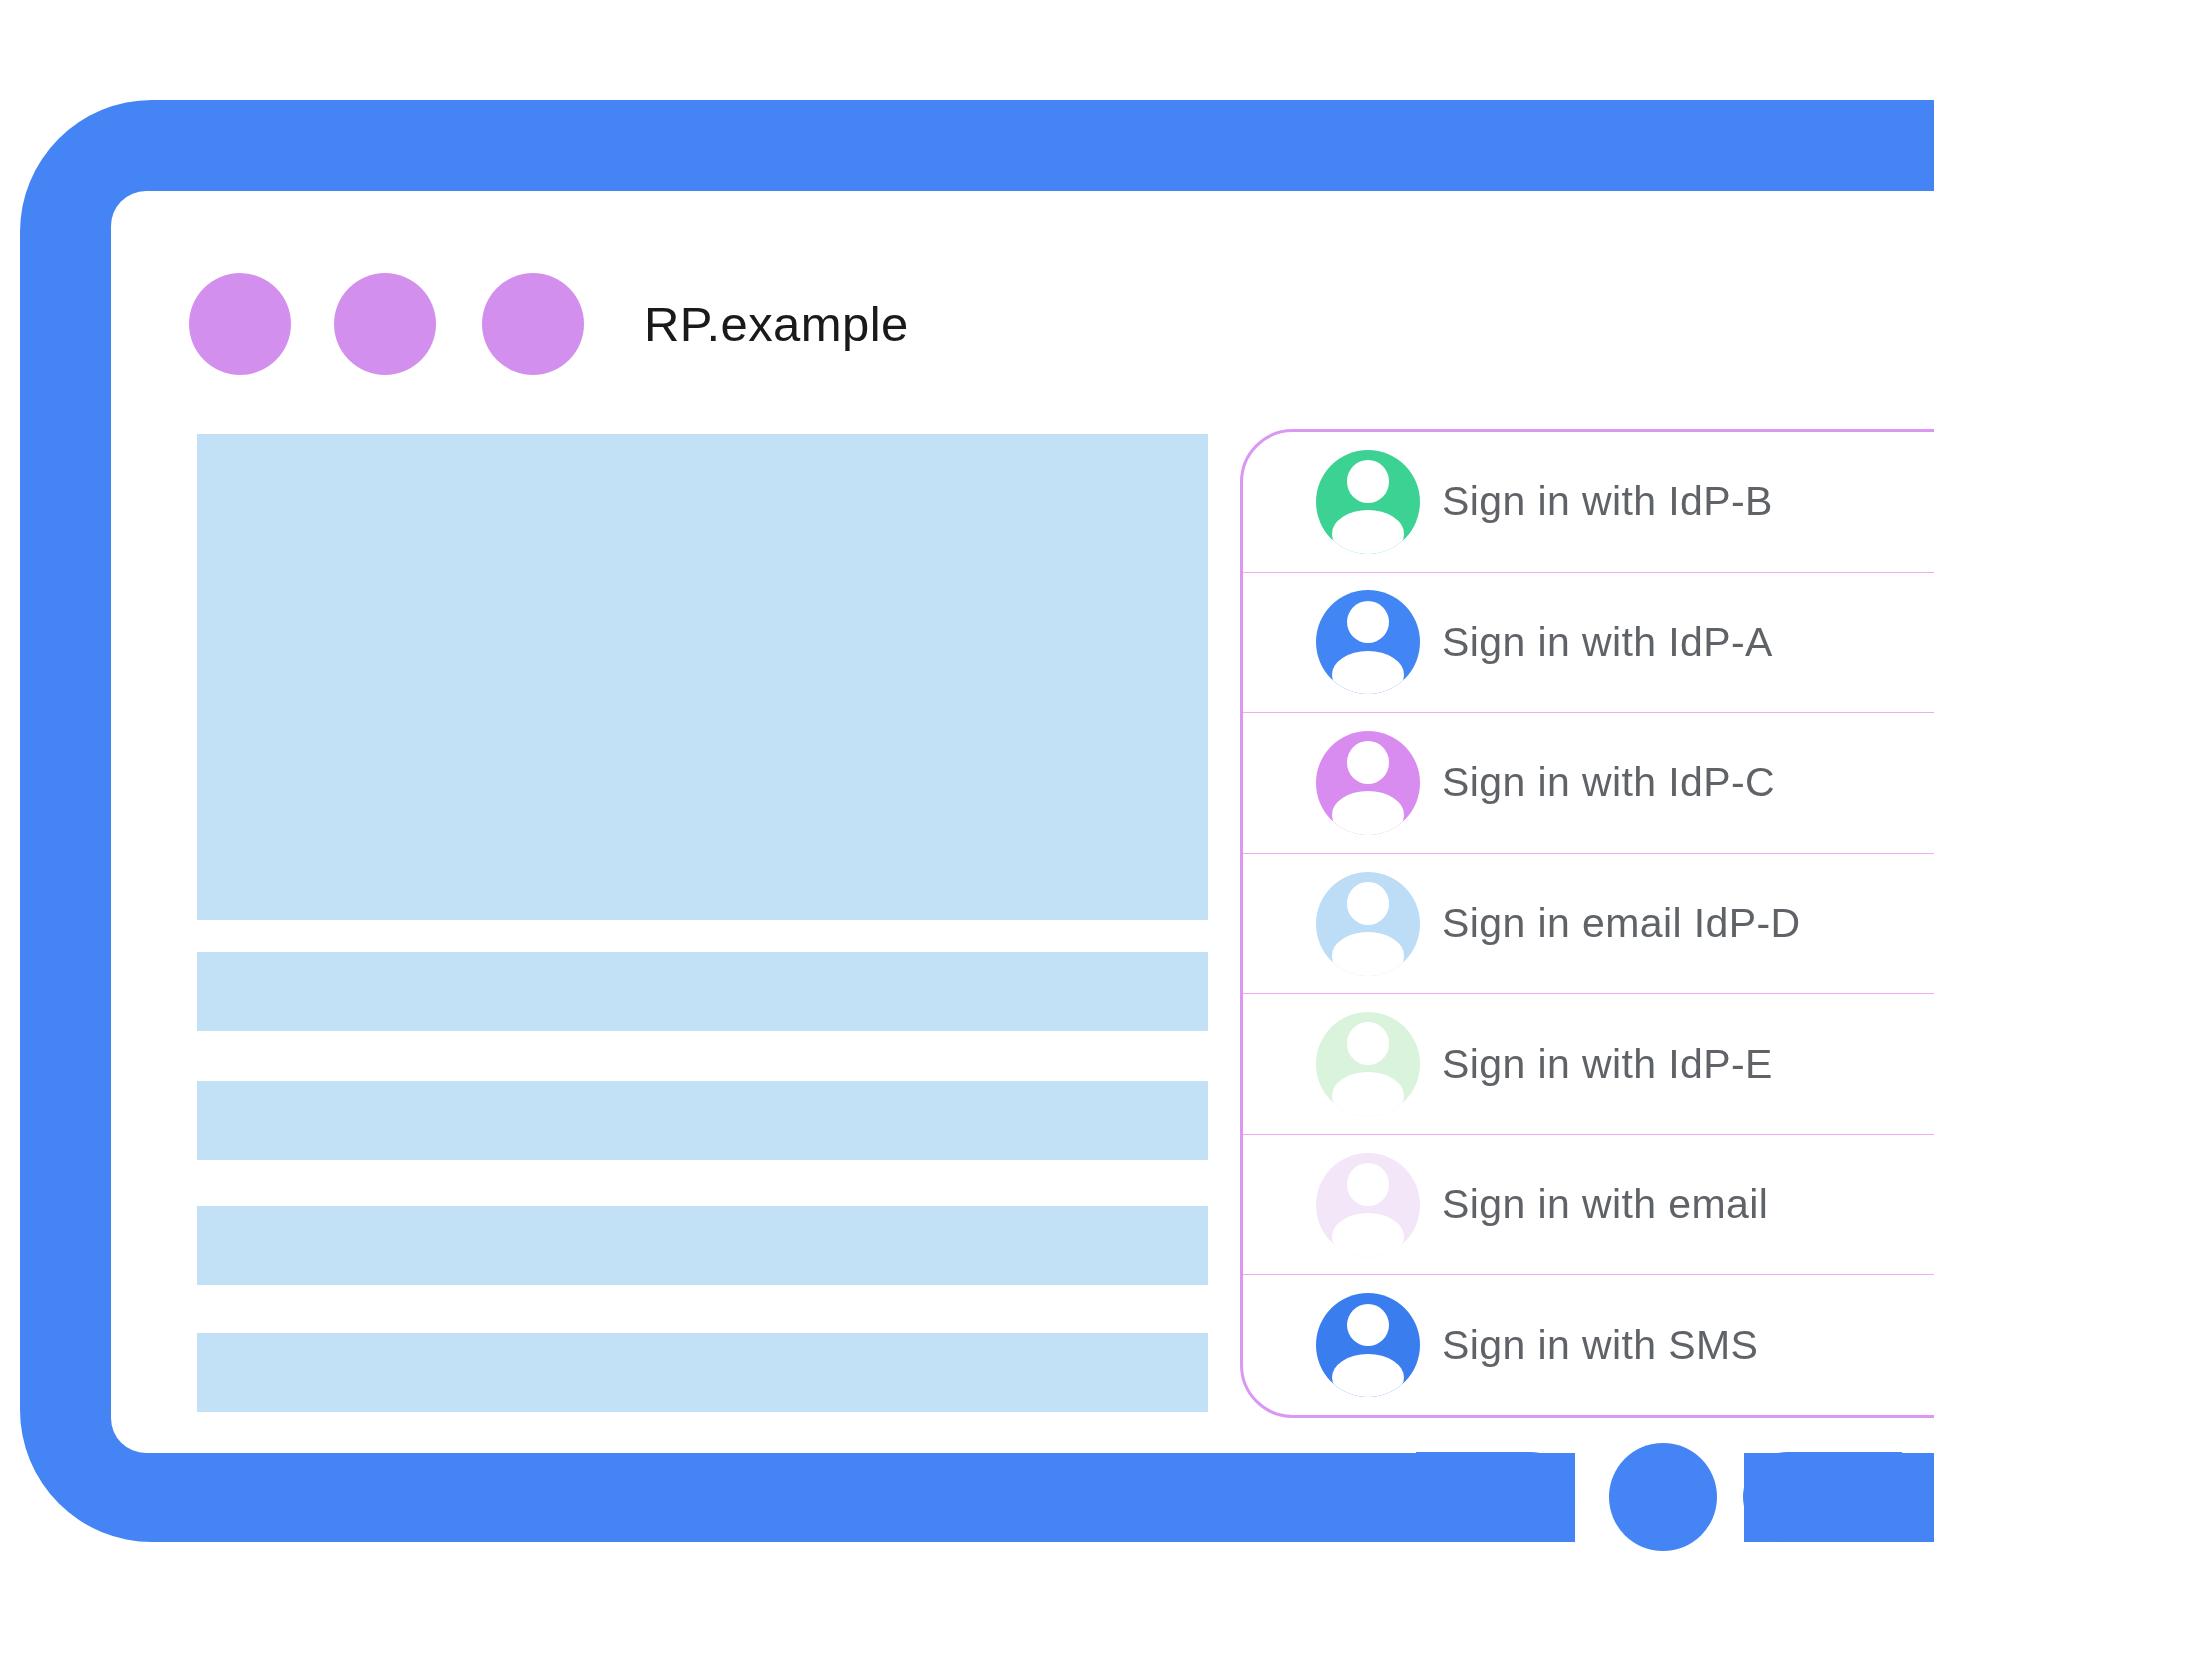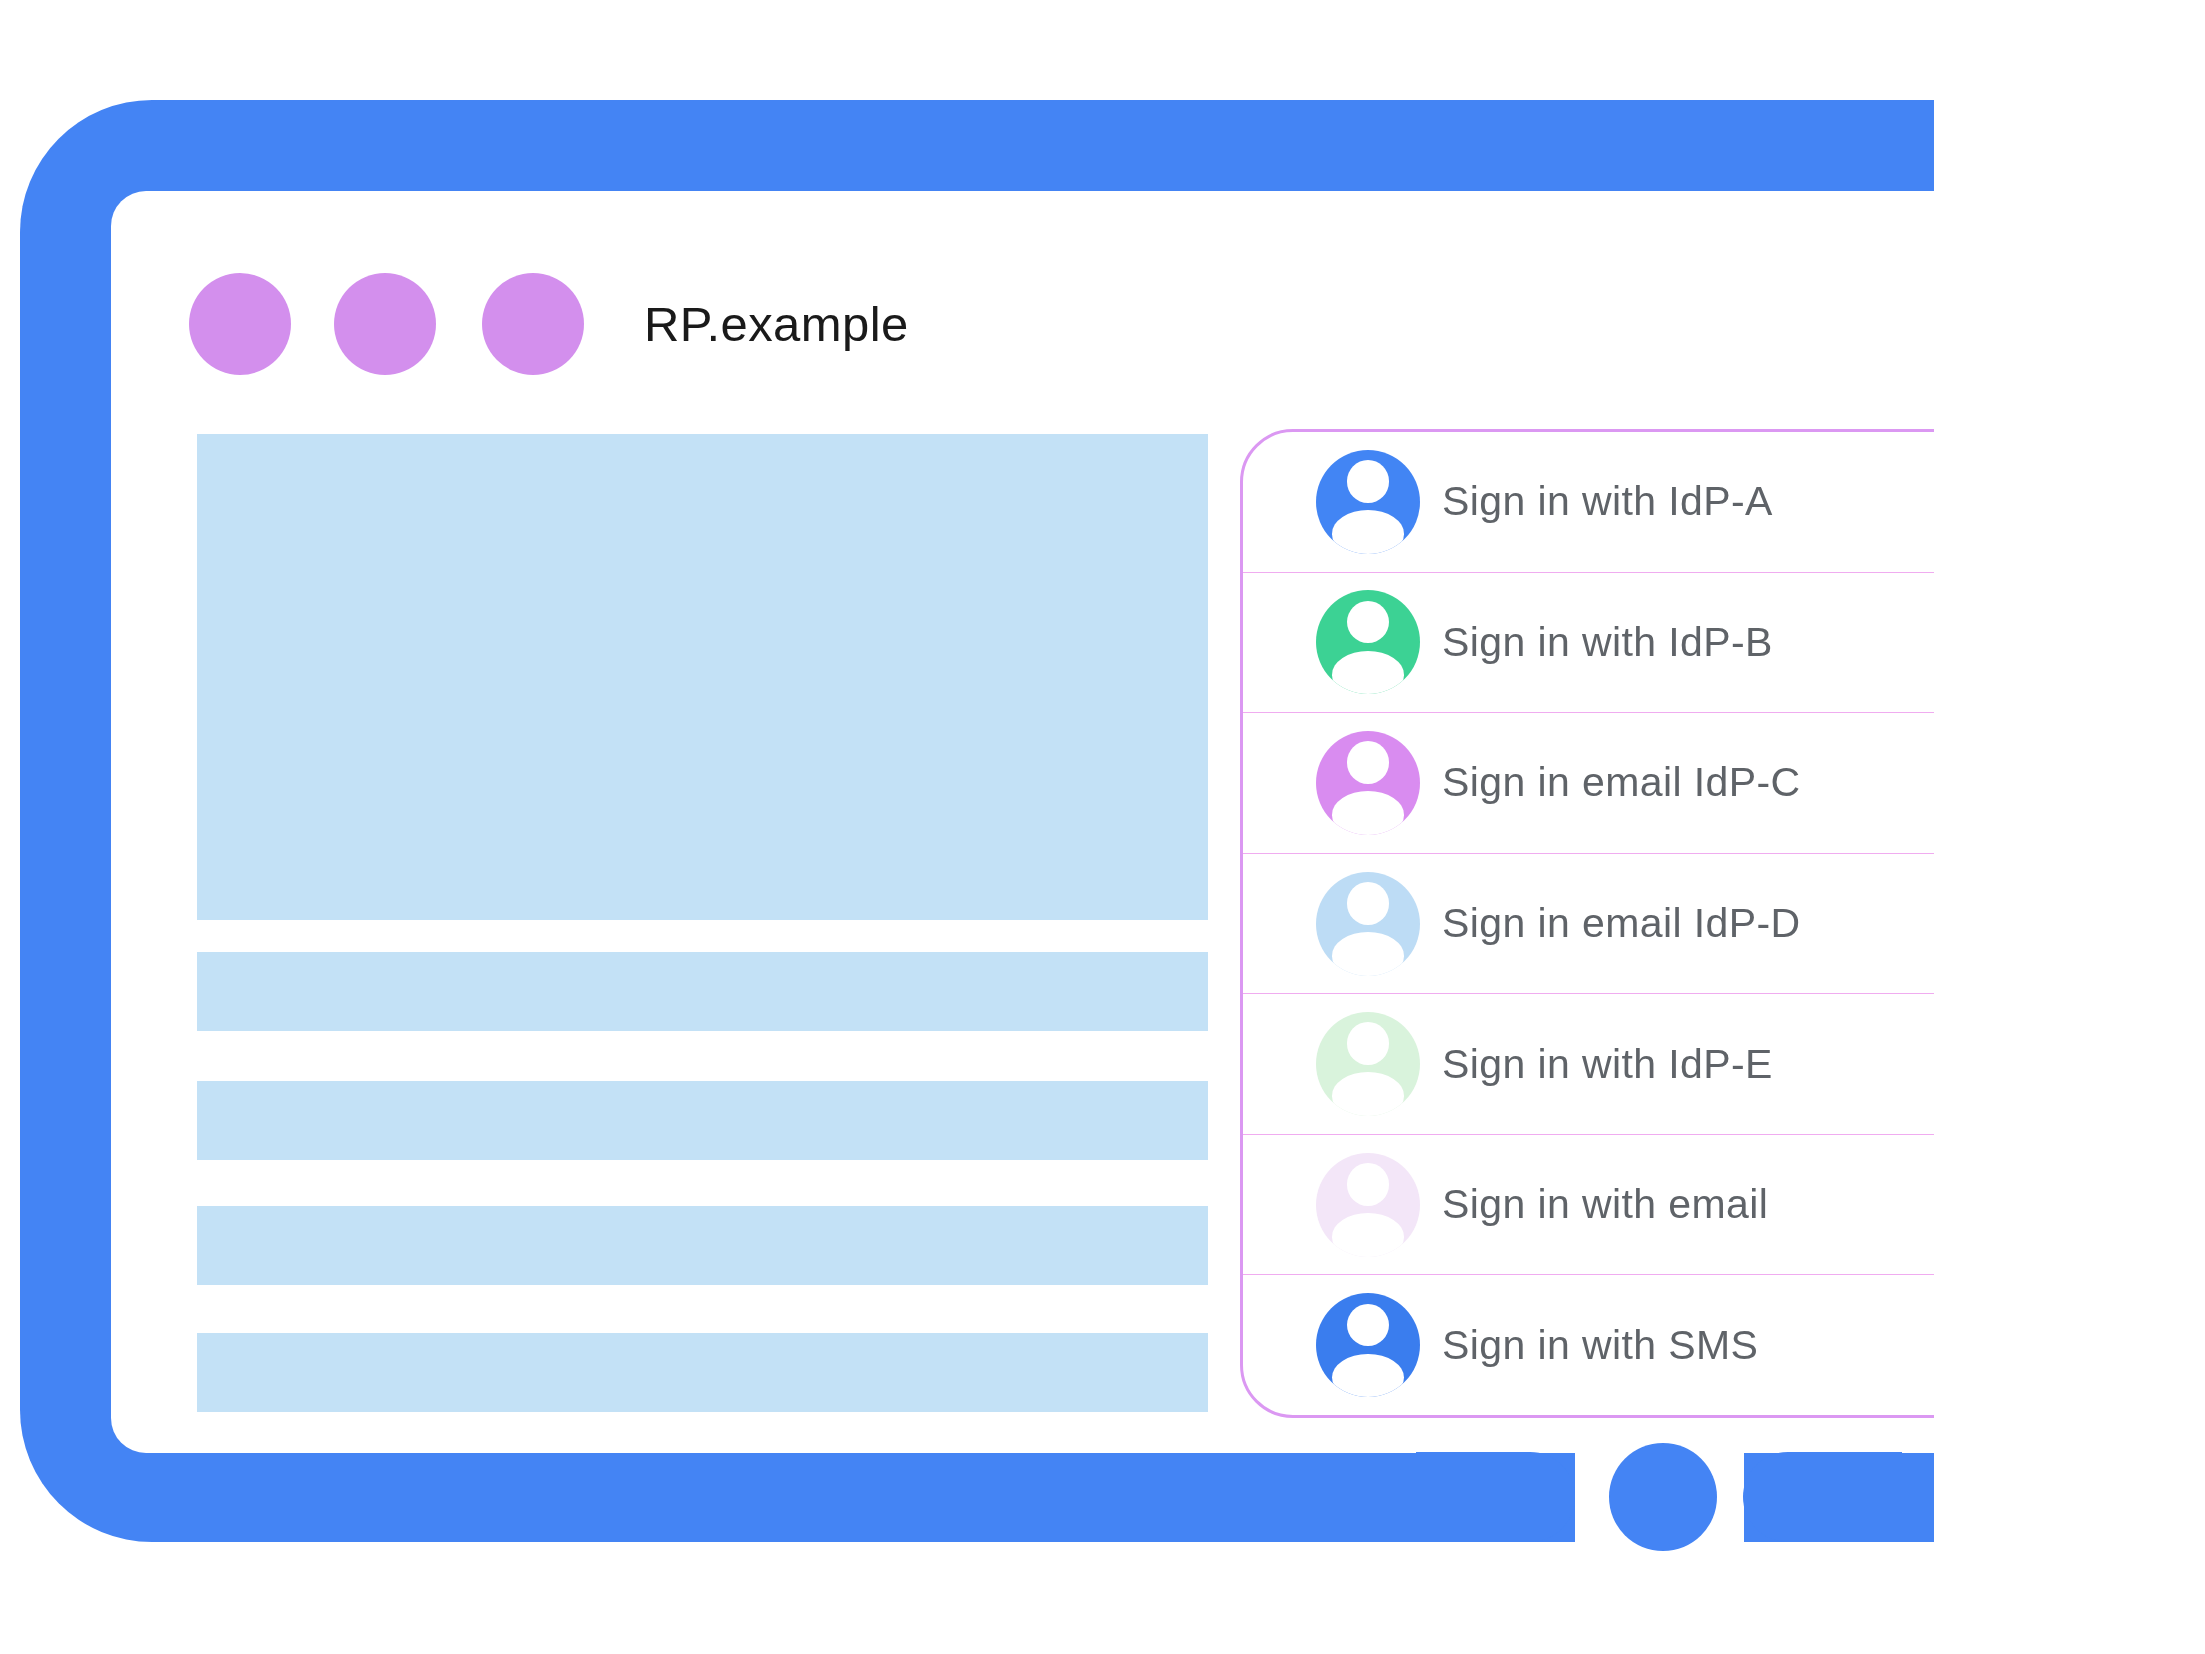--- a/index.html
+++ b/index.html
@@ -164,32 +164,32 @@
 
   <div class="placeholder hero" style="z-index:6"></div>
   <div class="placeholder bar1" style="z-index:6"></div>
   <div class="placeholder bar2" style="z-index:6"></div>
   <div class="placeholder bar3" style="z-index:6"></div>
   <div class="placeholder bar4" style="z-index:6"></div>
 
   <div class="signin-panel" style="z-index:7">
 
     <div class="signin-row">
+      <span class="avatar" style="background-color: rgb(60, 210, 148);"></span>
+      <span class="signin-label">Sign in with IdP-B</span>
+    </div>
+
+    <div class="signin-row">
       <span class="avatar" style="background-color: rgb(66, 133, 244);"></span>
       <span class="signin-label">Sign in with IdP-A</span>
     </div>
 
     <div class="signin-row">
-      <span class="avatar" style="background-color: rgb(60, 210, 148);"></span>
-      <span class="signin-label">Sign in with IdP-B</span>
-    </div>
-
-    <div class="signin-row">
       <span class="avatar" style="background-color: rgb(217, 140, 240);"></span>
-      <span class="signin-label">Sign in email IdP-C</span>
+      <span class="signin-label">Sign in with IdP-C</span>
     </div>
 
     <div class="signin-row">
       <span class="avatar" style="background-color: rgb(189, 220, 245);"></span>
       <span class="signin-label">Sign in email IdP-D</span>
     </div>
 
     <div class="signin-row">
       <span class="avatar" style="background-color: rgb(217, 243, 220);"></span>
       <span class="signin-label">Sign in with IdP-E</span>

